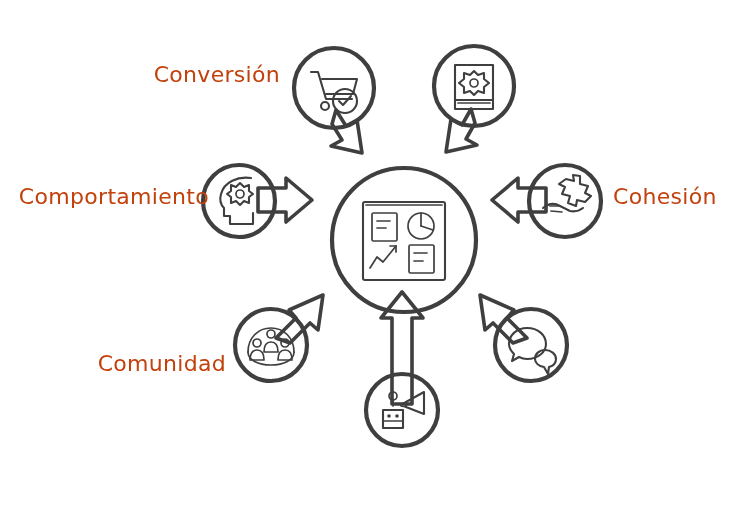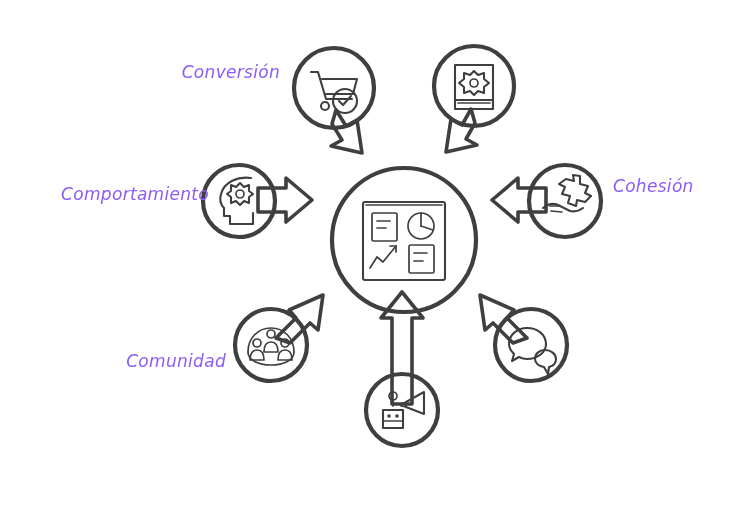--- a/index.html
+++ b/index.html
@@ -24,27 +24,26 @@
     position: absolute;
     left: 0;
     top: 0;
     width: 732px;
     height: 528px;
     display: block;
   }
   .lbl {
     position: absolute;
     font-family: "DejaVu Sans", sans-serif;
-    font-size: 17px;
+    font-size: 22px;
     font-weight: 400;
     letter-spacing: 0.3px;
-    color: #8b5cf6;
+    color: #c2410c;
     white-space: nowrap;
     line-height: 1;
-    font-style: italic;
   }
   .lbl-r { text-align: right; }
   .lbl-l { text-align: left; }
   .lbl-c { text-align: center; }
 </style>
 </head>
 <body>
 
 <div id="stage">
 
@@ -258,19 +257,19 @@
         <path class="s r17" d="M 406 402 L 401 404 L 401 406 L 406 407"></path>
       </g>
     </g>
   </svg>
 
   <div class="lbl lbl-r" style="right:452px; top:64px;">Conversión</div>
 
 
   <div class="lbl lbl-r" style="right:523px; top:186px;">Comportamiento</div>
 
-  <div class="lbl lbl-l" style="left:613px; top:178px;">Cohesión</div>
+  <div class="lbl lbl-l" style="left:613px; top:186px;">Cohesión</div>
 
   <div class="lbl lbl-r" style="right:506px; top:353px;">Comunidad</div>
 
 
 
 </div>
 
 </body></html>

